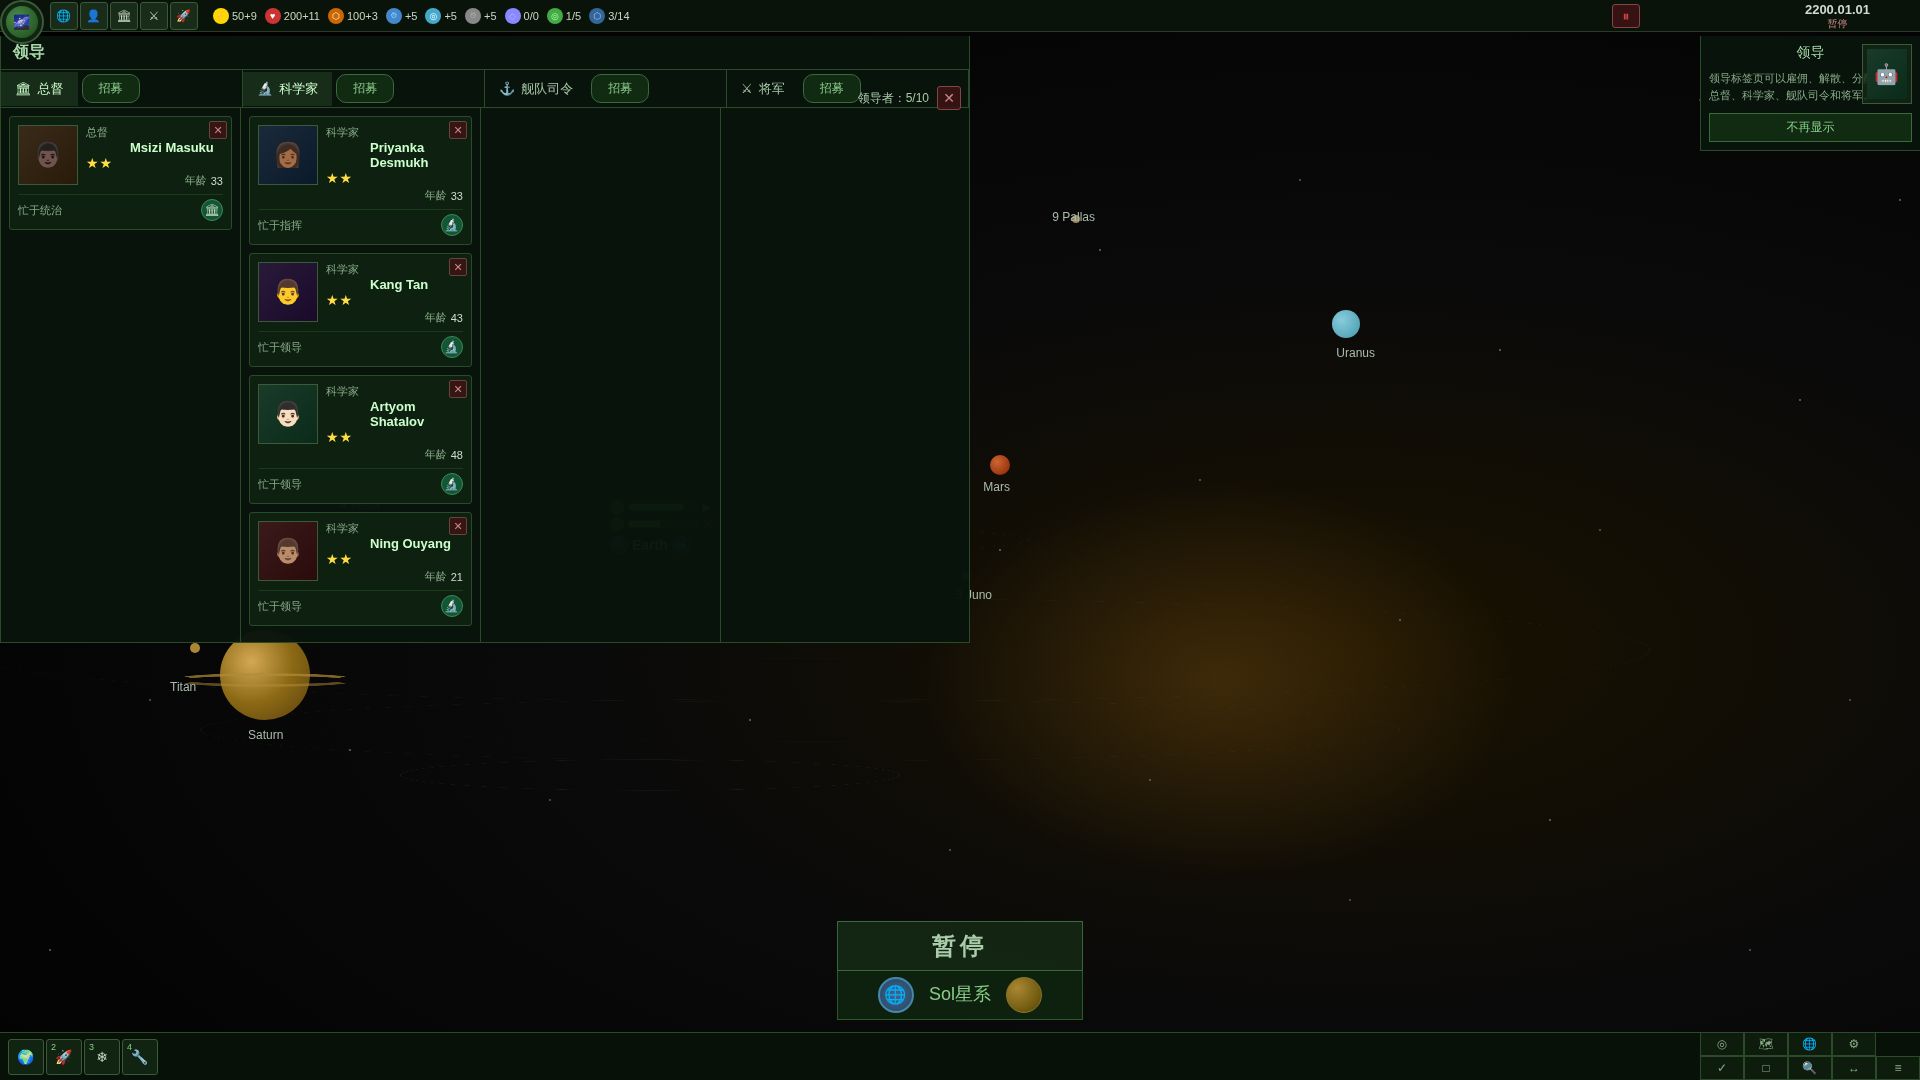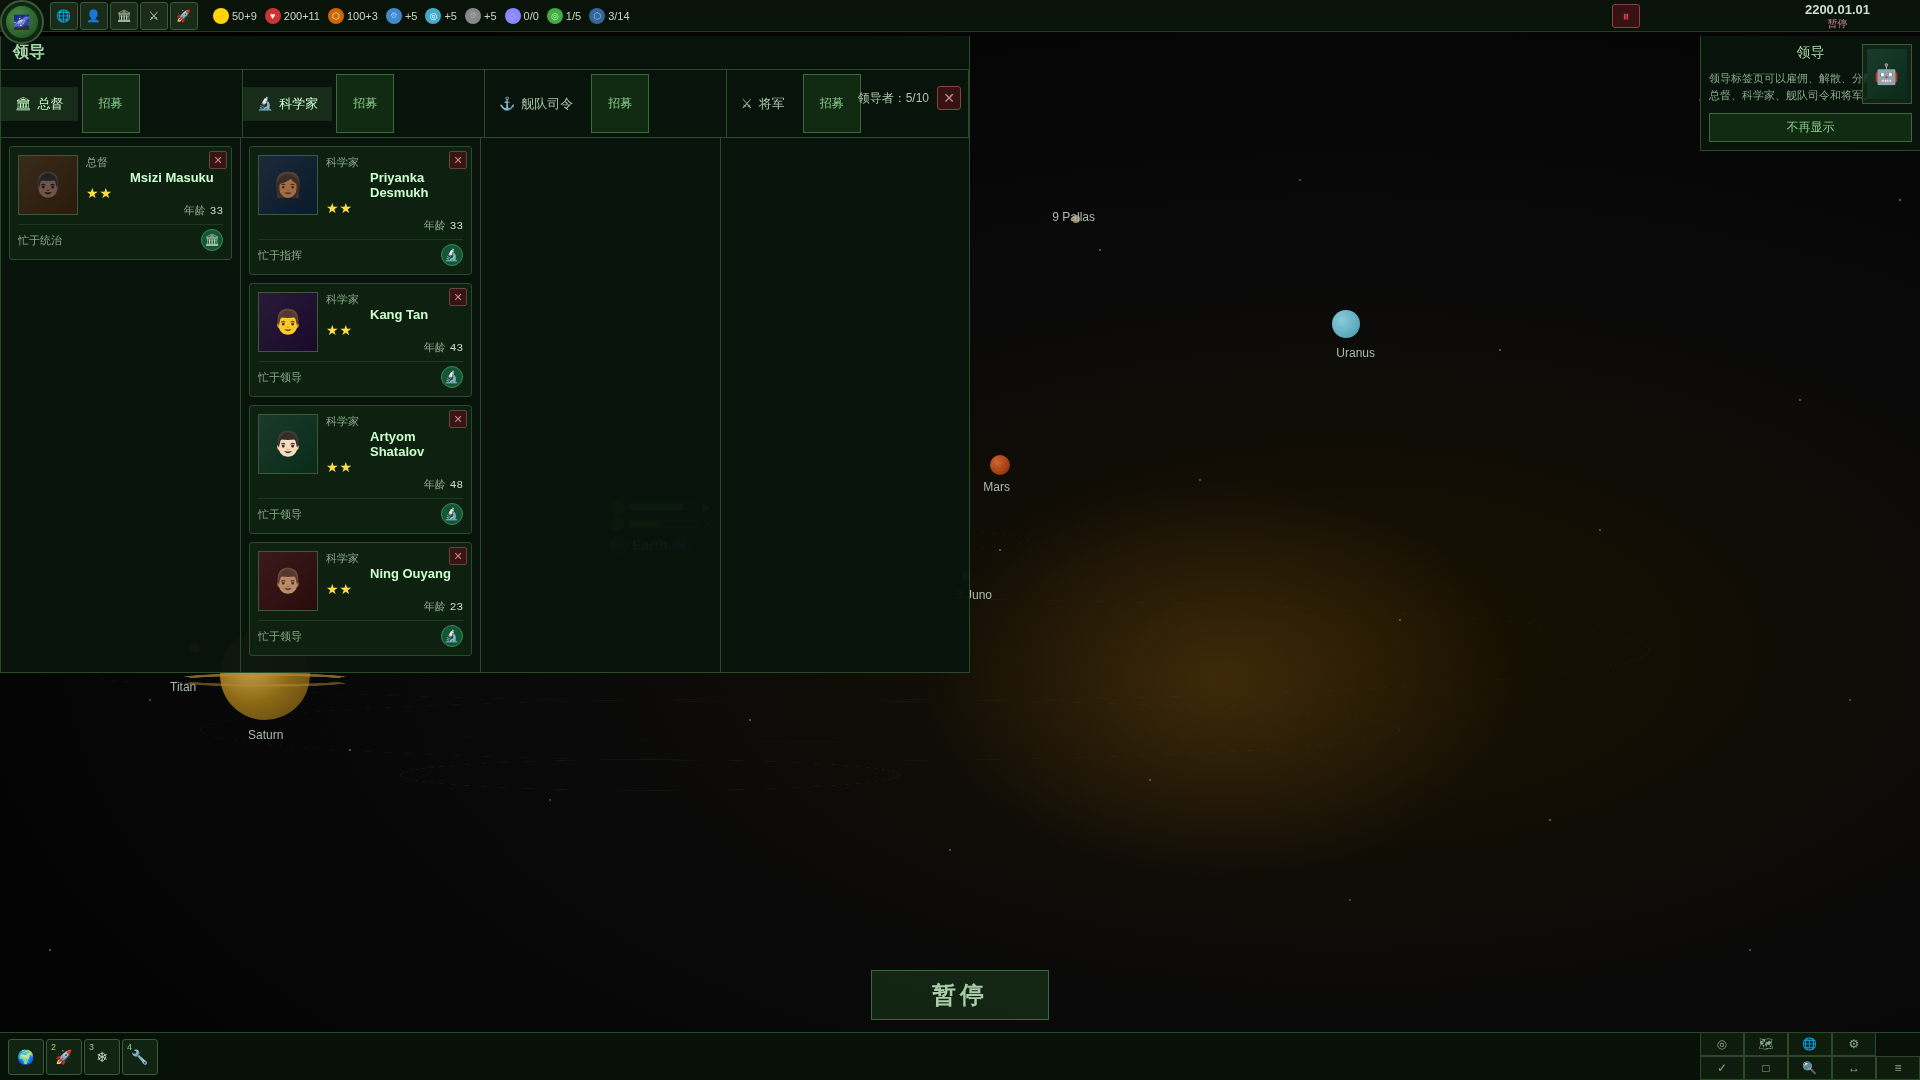--- a/index.html
+++ b/index.html
@@ -382,28 +382,28 @@
       gap: 6px;
       cursor: pointer;
     }
 
     .tab-label.active {
       color: #ccffcc;
       background: rgba(40, 70, 40, 0.5);
     }
 
     .tab-recruit-btn {
-      padding: 20px 16px;
+      padding: 5px 16px;
       margin: 4px;
       background: rgba(20, 50, 20, 0.8);
       border: 1px solid #3a6a3a;
       color: #88cc88;
       font-size: 12px;
       cursor: pointer;
-      border-radius: 0;
+      border-radius: 10px;
     }
 
     
     #leaders-content {
       display: flex;
     }
 
     
     #governor-column {
       width: 240px;
@@ -497,21 +497,20 @@
     }
 
     .leader-age-row {
       display: flex;
       justify-content: flex-end;
       align-items: center;
       font-size: 11px;
       color: #88aa88;
       gap: 4px;
       margin-top: 2px;
-      font-family: Liberation Mono, monospace;
     }
 
     .leader-age-value {
       color: #ccddcc;
     }
 
     .leader-close-btn {
       position: absolute;
       top: 4px;
       right: 4px;
@@ -1085,21 +1084,21 @@
         <div class="leader-card-header">
           <div class="leader-portrait">
             <div class="leader-portrait-inner portrait-5">👨🏽</div>
           </div>
           <div class="leader-info">
             <div class="leader-type">科学家</div>
             <div class="leader-name">Ning Ouyang</div>
             <div class="leader-stars">★★</div>
             <div class="leader-age-row">
               <span>年龄</span>
-              <span class="leader-age-value">23</span>
+              <span class="leader-age-value">21</span>
             </div>
           </div>
           <div class="leader-close-btn">✕</div>
         </div>
         <div class="leader-status-row">
           <span class="leader-status-text">忙于领导</span>
           <div class="leader-status-icon">🔬</div>
         </div>
       </div>
     </div>
@@ -1116,20 +1115,25 @@
     <div style="width:40px;height:50px;background:linear-gradient(135deg,#1a3a2a,#0a2a1a);display:flex;align-items:center;justify-content:center;font-size:20px;">🤖</div>
   </div>
   <div id="right-panel-content">
     <span>领导标签页可以雇佣、解散、分配空闲的总督、科学家、舰队司令和将军。</span>
   </div>
   <div id="no-show-btn">不再显示</div>
 </div>
 
 <div id="pause-overlay">
   <div id="pause-banner">暂停</div>
+  <div id="system-name">
+    <span id="sol-icon-left">🌐</span>
+    <span>Sol星系</span>
+    <span id="sol-icon-right"></span>
+  </div>
 </div>
 
 <div id="bottom-bar">
   <div id="bottom-left-icons">
     <div class="bottom-icon-btn">
       🌍
     </div>
     <div class="bottom-icon-btn">
       <span class="bottom-icon-number">2</span>
       🚀

